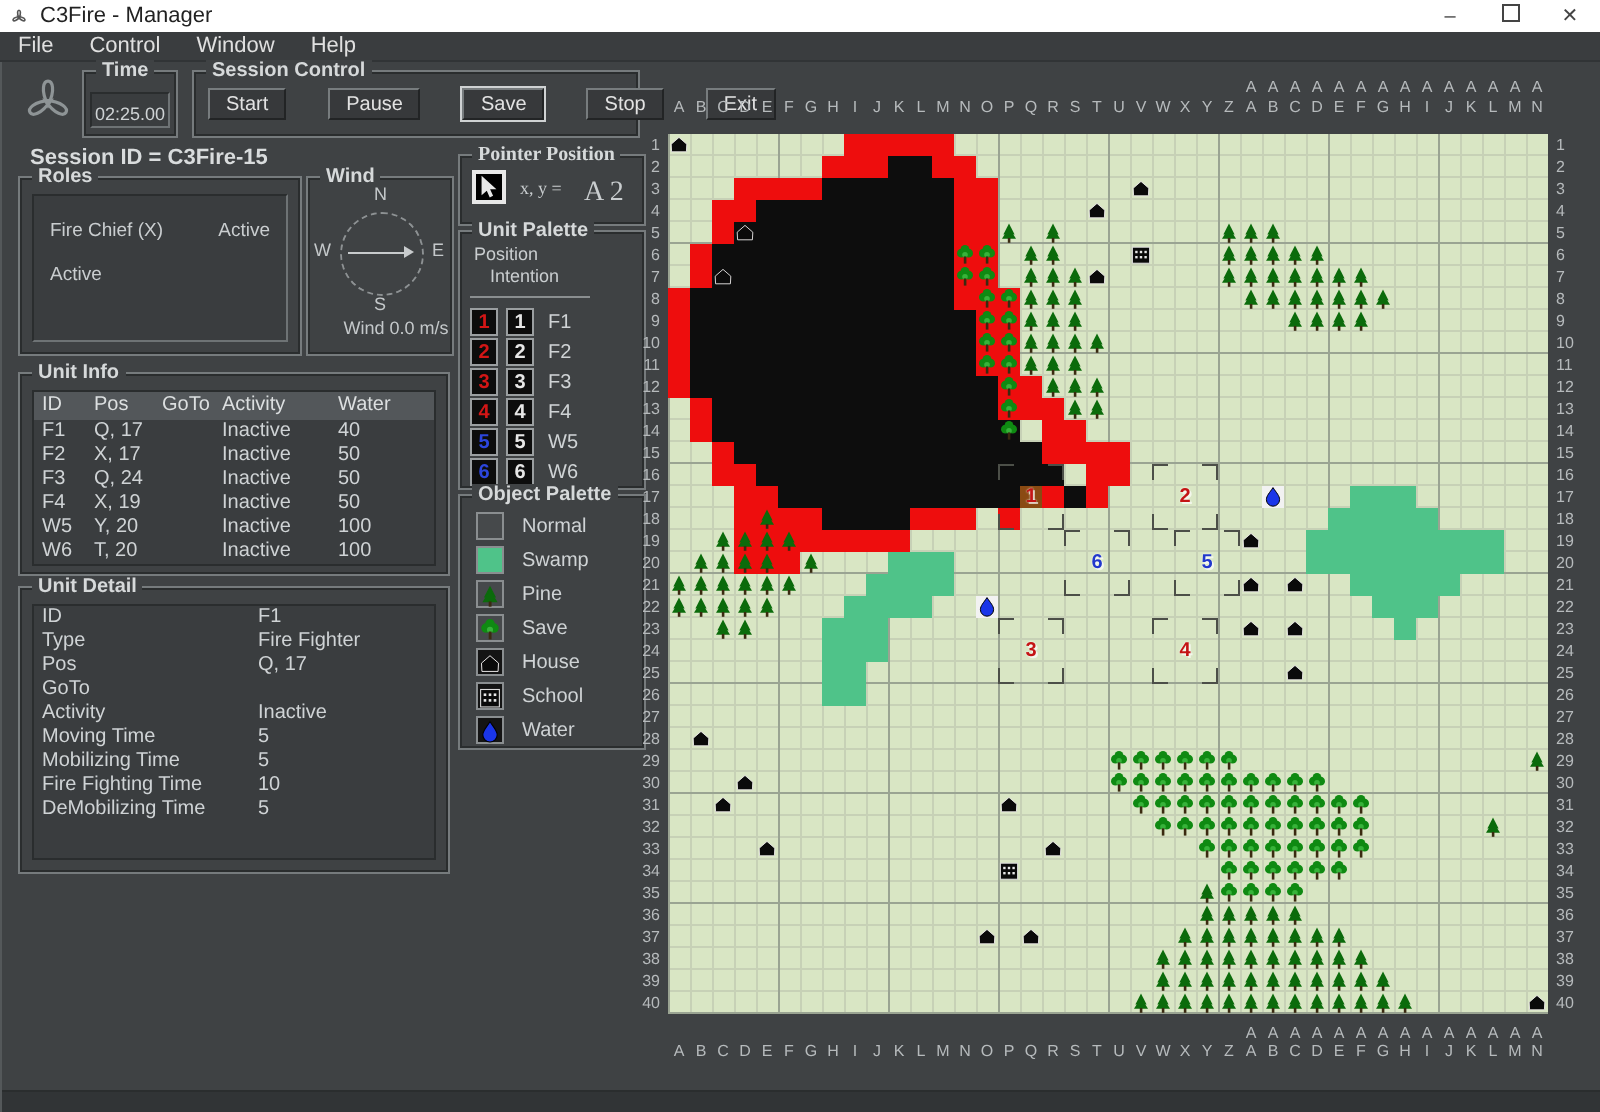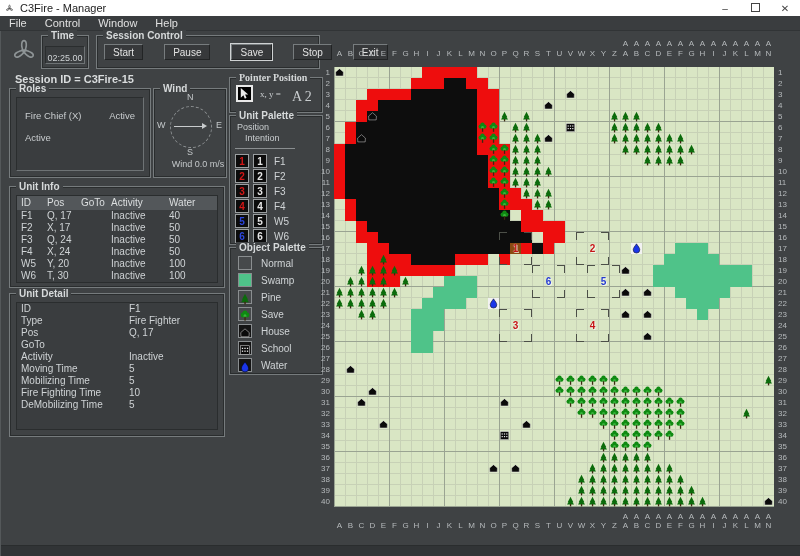--- a/index.html
+++ b/index.html
@@ -166,35 +166,35 @@
         </div>
         <div class="tr">
           <div class="td" style="width: 26px;">F3</div>
           <div class="td" style="width: 34px;">Q, 24</div>
           <div class="td" style="width: 30px;"></div>
           <div class="td" style="width: 58px;">Inactive</div>
           <div class="td" style="width: 52px;">50</div>
         </div>
         <div class="tr">
           <div class="td" style="width: 26px;">F4</div>
-          <div class="td" style="width: 34px;">X, 24</div>
+          <div class="td" style="width: 34px;">X, 19</div>
           <div class="td" style="width: 30px;"></div>
           <div class="td" style="width: 58px;">Inactive</div>
           <div class="td" style="width: 52px;">50</div>
         </div>
         <div class="tr">
           <div class="td" style="width: 26px;">W5</div>
           <div class="td" style="width: 34px;">Y, 20</div>
           <div class="td" style="width: 30px;"></div>
           <div class="td" style="width: 58px;">Inactive</div>
           <div class="td" style="width: 52px;">100</div>
         </div>
         <div class="tr">
           <div class="td" style="width: 26px;">W6</div>
-          <div class="td" style="width: 34px;">T, 30</div>
+          <div class="td" style="width: 34px;">T, 20</div>
           <div class="td" style="width: 30px;"></div>
           <div class="td" style="width: 58px;">Inactive</div>
           <div class="td" style="width: 52px;">100</div>
         </div>
       </div>
   </div>
 
   <div class="group" style="left:8px;top:262px;width:214px;height:142px;">
     <span class="legend">Unit Detail</span>
     <div id="unit-detail-table" class="tbl" style="left:6px;top:8px;width:200px;height:126px;">

